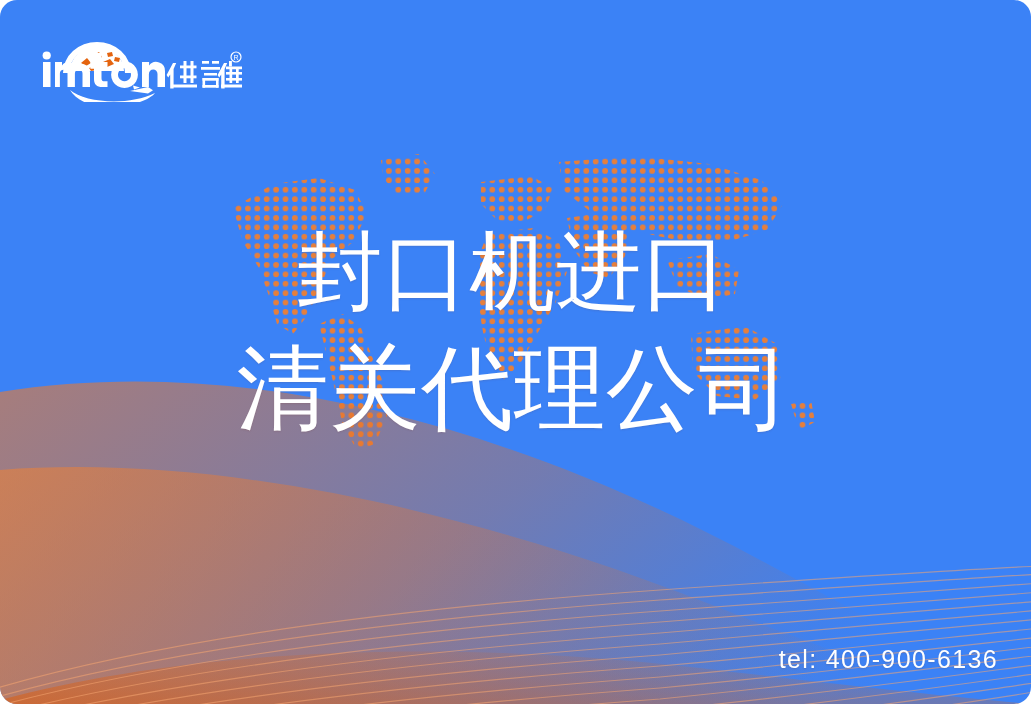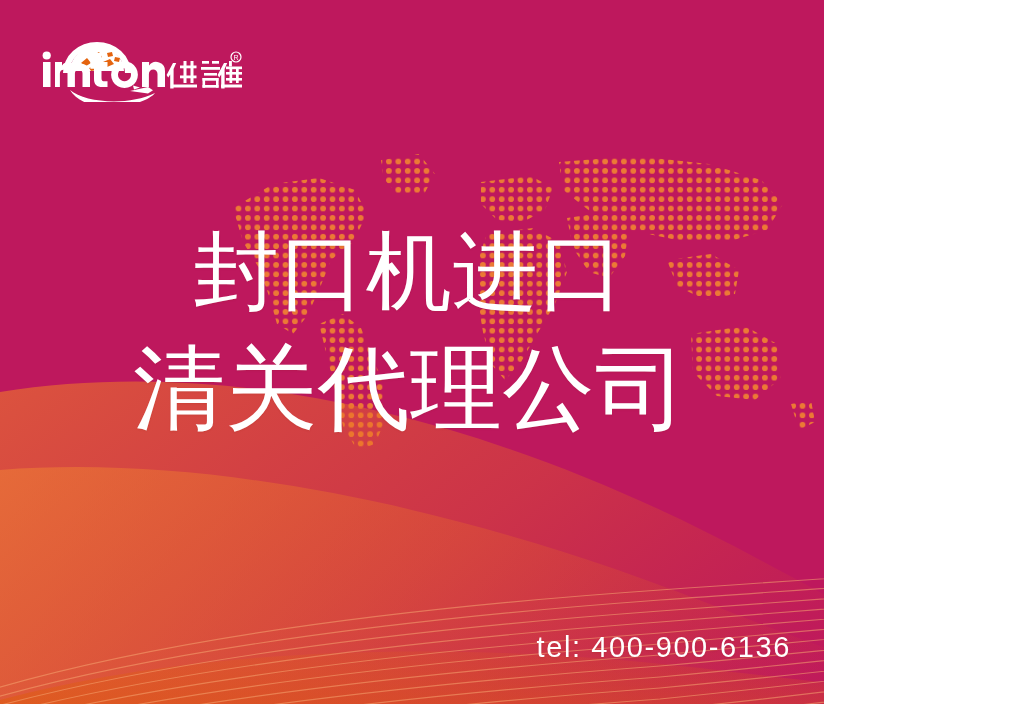--- a/index.html
+++ b/index.html
@@ -3,23 +3,24 @@
 <meta charset="utf-8">
 <style>
   * { margin:0; padding:0; box-sizing:border-box; }
   html, body {
     width:1031px; height:704px;
     overflow:hidden;
     font-family:"Liberation Sans","DejaVu Sans",sans-serif;
   }
   #banner {
     position:relative;
-    width:824px; height:704px;
-    background:#be185d;
+    width:1031px; height:704px;
+    background:#3b82f6;
     overflow:hidden;
+    border-radius:17px;
   }
 
   
   .layer { position:absolute; inset:0; pointer-events:none; }
 
   
   #dotmap {
     position:absolute;
     left:215px; top:138px;
     width:610px; height:330px;
@@ -50,23 +51,23 @@
     font-weight:400;
     text-shadow:0 1px 2px rgba(120,45,5,.12);
   }
   .hl-line { display:block; white-space:nowrap; }
   #hl-1 { font-size:86px; padding-right:6px; }
   #hl-2 { font-size:92px; margin-top:28px; padding-right:4px; }
 
   
   #tel {
     position:absolute;
-    right:33px; bottom:40px;
+    right:33px; bottom:30px;
     color:#ffffff;
-    font-size:29px;
+    font-size:25px;
     letter-spacing:.055em;
     white-space:nowrap;
     text-shadow:0 1px 2px rgba(120,45,5,.15);
   }
 </style>
 </head>
 <body>
 
 <div id="banner">
 

